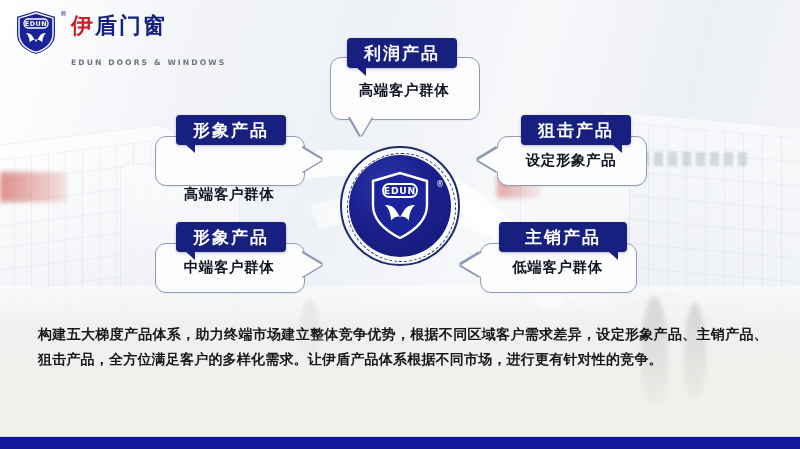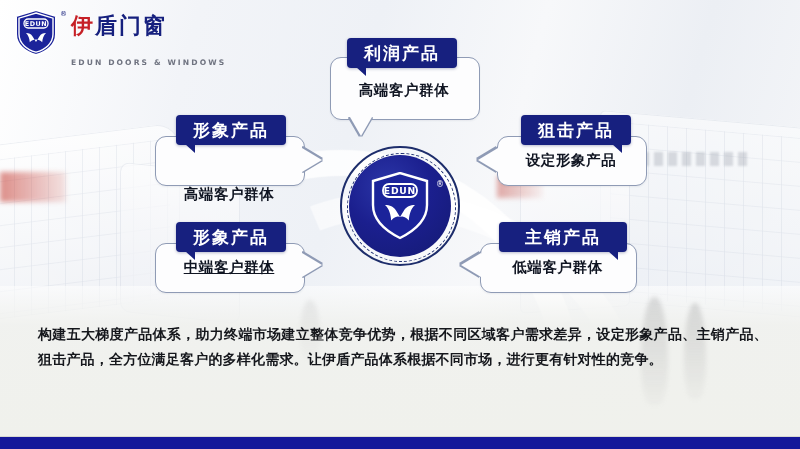--- a/index.html
+++ b/index.html
@@ -249,21 +249,21 @@
   <div class="callout">
     <div class="panel" style="left:497px;top:136px;width:148px;height:48px;"></div>
     <div class="panel-tail tail-l" style="left:478px;top:148px;"></div>
     <div class="body" style="left:497px;top:146px;width:148px;height:28px;">设定形象产品</div>
     <div class="tab tab-tail-right" style="left:521px;top:115px;width:110px;height:30px;">狙击产品</div>
   </div>
 
   <div class="callout">
     <div class="panel" style="left:155px;top:243px;width:148px;height:48px;"></div>
     <div class="panel-tail tail-r" style="left:302px;top:253px;"></div>
-    <div class="body" style="left:155px;top:253px;width:148px;height:28px;text-decoration:underline;">中端客户群体</div>
+    <div class="body" style="left:155px;top:253px;width:148px;height:28px;">中端客户群体</div>
     <div class="tab tab-tail-left" style="left:176px;top:222px;width:110px;height:30px;">形象产品</div>
   </div>
 
   <div class="callout">
     <div class="panel" style="left:480px;top:243px;width:155px;height:48px;"></div>
     <div class="panel-tail tail-l" style="left:461px;top:253px;"></div>
     <div class="body" style="left:480px;top:253px;width:155px;height:28px;">低端客户群体</div>
     <div class="tab tab-tail-right" style="left:499px;top:222px;width:128px;height:30px;">主销产品</div>
   </div>
 

